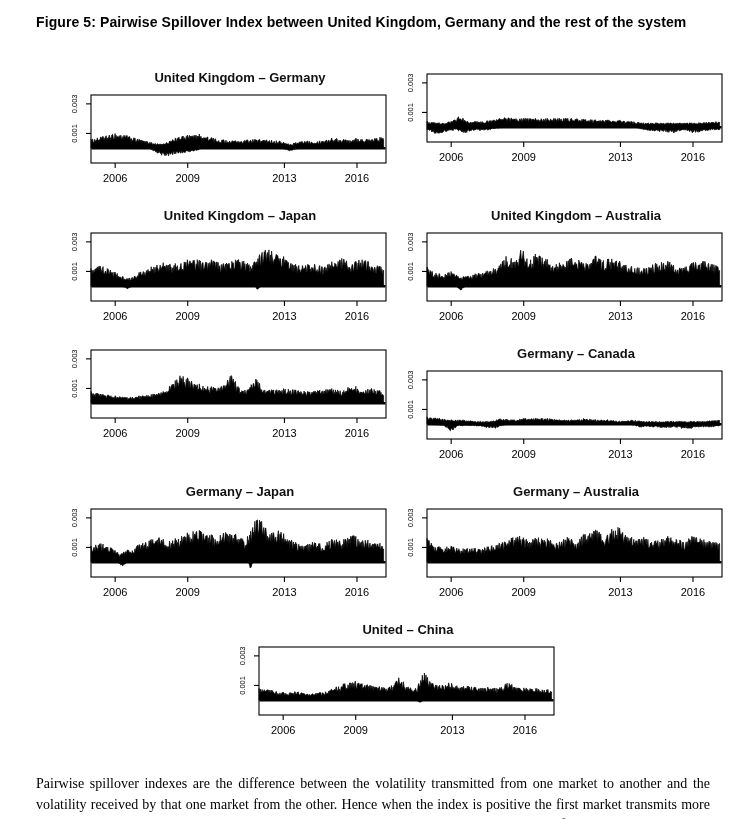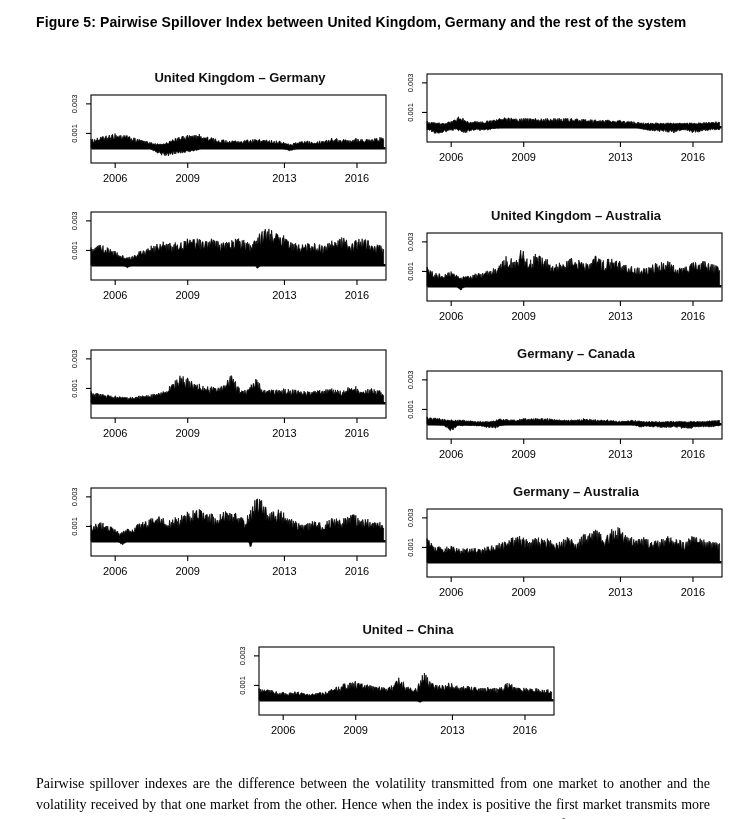--- a/index.html
+++ b/index.html
@@ -53,20 +53,21 @@
           <line x1="126.72131147540946" x2="126.72131147540946" y1="72" y2="77" stroke="#000000" stroke-width="1.1"></line>
           <text x="126.72131147540946" y="91" text-anchor="middle" font-family="&quot;Liberation Sans&quot;,sans-serif" font-size="11" fill="#000000">2009</text>
           <line x1="223.44262295081893" x2="223.44262295081893" y1="72" y2="77" stroke="#000000" stroke-width="1.1"></line>
           <text x="223.44262295081893" y="91" text-anchor="middle" font-family="&quot;Liberation Sans&quot;,sans-serif" font-size="11" fill="#000000">2013</text>
           <line x1="295.98360655737605" x2="295.98360655737605" y1="72" y2="77" stroke="#000000" stroke-width="1.1"></line>
           <text x="295.98360655737605" y="91" text-anchor="middle" font-family="&quot;Liberation Sans&quot;,sans-serif" font-size="11" fill="#000000">2016</text>
         </svg>
   </div>
 
   <div class="panel">
+    <div class="panel-title">United Kingdom – Japan</div>
     <svg class="panel-svg" viewBox="0 0 336 108">
           <path d="M30.00,39.48L30.52,45.39L31.05,41.38L31.57,46.09L32.09,41.03L32.62,44.62L33.14,42.89L33.66,41.20L34.19,40.01L34.71,42.44L35.23,39.02L35.76,42.89L36.28,37.85L36.80,39.27L37.33,41.24L37.85,37.34L38.37,39.57L38.90,36.95L39.42,37.51L39.94,40.16L40.47,41.82L40.99,43.83L41.51,40.38L42.04,37.61L42.56,44.87L43.09,44.59L43.61,45.31L44.13,42.36L44.66,42.22L45.18,43.96L45.70,46.49L46.23,39.54L46.75,40.87L47.27,40.39L47.80,44.91L48.32,45.27L48.84,42.82L49.37,41.10L49.89,44.83L50.41,43.47L50.94,44.34L51.46,43.57L51.98,46.75L52.51,48.41L53.03,43.00L53.55,46.87L54.08,43.13L54.60,45.79L55.12,45.69L55.65,49.33L56.17,44.38L56.69,49.43L57.22,47.08L57.74,48.83L58.26,49.20L58.79,47.69L59.31,49.57L59.83,48.14L60.36,49.68L60.88,50.24L61.40,47.66L61.93,47.23L62.45,49.80L62.97,51.60L63.50,50.08L64.02,50.20L64.54,50.76L65.07,50.90L65.59,49.79L66.11,49.73L66.64,50.69L67.16,49.34L67.68,52.10L68.21,50.72L68.73,48.95L69.26,51.24L69.78,51.59L70.30,50.54L70.83,48.65L71.35,48.34L71.87,50.90L72.40,50.01L72.92,49.01L73.44,47.17L73.97,48.12L74.49,47.80L75.01,49.89L75.54,48.59L76.06,48.24L76.58,46.73L77.11,48.31L77.63,45.34L78.15,43.27L78.68,46.13L79.20,44.65L79.72,42.87L80.25,45.96L80.77,46.35L81.29,46.07L81.82,44.20L82.34,42.50L82.86,45.91L83.39,46.85L83.91,43.36L84.43,47.25L84.96,45.51L85.48,41.62L86.00,44.13L86.53,41.76L87.05,40.48L87.57,42.70L88.10,42.09L88.62,44.09L89.14,42.25L89.67,43.68L90.19,37.75L90.71,44.10L91.24,40.37L91.76,40.29L92.28,44.43L92.81,37.97L93.33,39.22L93.86,44.62L94.38,42.02L94.90,38.30L95.43,39.69L95.95,35.96L96.47,39.49L97.00,39.46L97.52,42.73L98.04,41.79L98.57,40.11L99.09,36.18L99.61,37.63L100.14,41.77L100.66,38.93L101.18,37.60L101.71,37.64L102.23,33.66L102.75,38.50L103.28,37.86L103.80,36.99L104.32,37.75L104.85,40.51L105.37,35.91L105.89,42.92L106.42,36.84L106.94,36.72L107.46,36.04L107.99,43.17L108.51,35.81L109.03,34.93L109.56,38.35L110.08,37.98L110.60,42.73L111.13,44.00L111.65,38.80L112.17,42.59L112.70,38.12L113.22,36.28L113.74,43.06L114.27,34.42L114.79,38.97L115.31,37.84L115.84,43.25L116.36,36.62L116.88,40.37L117.41,41.99L117.93,41.72L118.46,40.32L118.98,39.49L119.50,36.53L120.03,34.44L120.55,40.52L121.07,41.51L121.60,40.02L122.12,41.66L122.64,41.10L123.17,32.97L123.69,34.03L124.21,37.62L124.74,33.15L125.26,40.06L125.78,36.31L126.31,30.74L126.83,33.24L127.35,38.27L127.88,35.40L128.40,34.19L128.92,31.79L129.45,33.26L129.97,35.03L130.49,34.37L131.02,33.79L131.54,36.23L132.06,31.53L132.59,32.09L133.11,31.24L133.63,33.18L134.16,40.97L134.68,40.98L135.20,35.27L135.73,37.24L136.25,30.63L136.77,34.97L137.30,40.33L137.82,32.38L138.34,31.21L138.87,40.45L139.39,31.93L139.91,41.95L140.44,38.63L140.96,34.73L141.48,33.76L142.01,33.64L142.53,41.65L143.05,39.70L143.58,38.77L144.10,35.99L144.63,33.26L145.15,36.56L145.67,33.28L146.20,37.73L146.72,41.95L147.24,34.24L147.77,38.23L148.29,38.27L148.81,33.42L149.34,37.17L149.86,34.95L150.38,30.69L150.91,32.12L151.43,33.52L151.95,37.38L152.48,31.89L153.00,32.48L153.52,33.21L154.05,33.18L154.57,40.48L155.09,35.23L155.62,32.88L156.14,41.32L156.66,33.42L157.19,33.55L157.71,40.33L158.23,38.36L158.76,36.77L159.28,43.15L159.80,42.43L160.33,35.42L160.85,41.22L161.37,38.46L161.90,35.54L162.42,34.48L162.94,36.31L163.47,39.27L163.99,39.18L164.51,35.02L165.04,43.03L165.56,33.99L166.08,38.28L166.61,35.21L167.13,36.73L167.65,34.44L168.18,34.30L168.70,38.52L169.23,40.60L169.75,39.44L170.27,42.32L170.80,32.31L171.32,33.89L171.84,34.58L172.37,33.79L172.89,40.94L173.41,39.56L173.94,38.43L174.46,30.80L174.98,34.78L175.51,32.89L176.03,31.71L176.55,31.17L177.08,33.91L177.60,30.49L178.12,36.45L178.65,32.99L179.17,33.94L179.69,40.15L180.22,40.33L180.74,37.27L181.26,32.39L181.79,38.48L182.31,36.53L182.83,31.94L183.36,39.94L183.88,34.64L184.40,41.35L184.93,41.52L185.45,35.34L185.97,38.99L186.50,34.16L187.02,36.61L187.54,36.97L188.07,35.61L188.59,41.37L189.11,44.05L189.64,37.40L190.16,40.42L190.68,39.62L191.21,41.89L191.73,36.22L192.25,37.53L192.78,33.89L193.30,32.70L193.82,33.05L194.35,34.05L194.87,37.72L195.40,32.81L195.92,36.40L196.44,34.83L196.97,29.58L197.49,38.41L198.01,28.13L198.54,25.58L199.06,36.32L199.58,35.96L200.11,27.71L200.63,25.84L201.15,23.43L201.68,35.74L202.20,32.50L202.72,30.06L203.25,22.79L203.77,25.66L204.29,21.03L204.82,27.40L205.34,33.60L205.86,25.84L206.39,23.49L206.91,30.28L207.43,25.21L207.96,20.89L208.48,30.35L209.00,33.59L209.53,25.93L210.05,35.82L210.57,22.09L211.10,27.61L211.62,30.81L212.14,34.85L212.67,32.67L213.19,30.29L213.71,30.74L214.24,29.91L214.76,27.41L215.28,25.36L215.81,26.21L216.33,26.38L216.85,26.73L217.38,32.36L217.90,29.19L218.42,31.26L218.95,33.41L219.47,29.62L220.00,36.23L220.52,37.46L221.04,38.23L221.57,29.79L222.09,38.12L222.61,27.40L223.14,32.17L223.66,35.42L224.18,30.79L224.71,35.58L225.23,31.46L225.75,31.57L226.28,32.74L226.80,35.32L227.32,33.34L227.85,39.89L228.37,39.45L228.89,40.62L229.42,35.81L229.94,34.31L230.46,36.32L230.99,43.39L231.51,35.49L232.03,43.44L232.56,37.83L233.08,36.07L233.60,43.01L234.13,36.02L234.65,35.28L235.17,44.01L235.70,37.44L236.22,40.20L236.74,44.63L237.27,39.40L237.79,36.41L238.31,42.69L238.84,40.54L239.36,44.36L239.88,42.96L240.41,40.64L240.93,40.40L241.45,36.55L241.98,38.69L242.50,40.61L243.02,40.11L243.55,39.39L244.07,38.84L244.60,36.54L245.12,38.43L245.64,42.95L246.17,42.38L246.69,35.33L247.21,36.46L247.74,35.86L248.26,36.36L248.78,39.56L249.31,39.95L249.83,43.75L250.35,41.28L250.88,38.21L251.40,41.03L251.92,38.84L252.45,41.23L252.97,42.60L253.49,35.18L254.02,36.36L254.54,42.76L255.06,42.09L255.59,42.63L256.11,40.53L256.63,44.57L257.16,42.45L257.68,41.90L258.20,37.56L258.73,36.44L259.25,43.18L259.77,44.61L260.30,39.82L260.82,37.47L261.34,38.51L261.87,45.88L262.39,43.68L262.91,39.51L263.44,38.71L263.96,37.75L264.48,43.63L265.01,38.73L265.53,41.13L266.05,42.94L266.58,35.79L267.10,35.82L267.62,41.67L268.15,34.92L268.67,40.31L269.19,39.24L269.72,36.45L270.24,40.00L270.77,32.72L271.29,36.88L271.81,37.02L272.34,38.90L272.86,37.83L273.38,38.11L273.91,34.03L274.43,36.45L274.95,35.07L275.48,38.68L276.00,37.30L276.52,40.36L277.05,32.41L277.57,38.95L278.09,33.85L278.62,31.09L279.14,31.09L279.66,35.37L280.19,41.14L280.71,29.40L281.23,33.61L281.76,40.03L282.28,33.54L282.80,29.94L283.33,32.91L283.85,36.80L284.37,33.65L284.90,37.96L285.42,31.83L285.94,36.23L286.47,38.71L286.99,41.35L287.51,38.57L288.04,39.14L288.56,38.21L289.08,39.57L289.61,41.43L290.13,43.42L290.65,37.95L291.18,35.40L291.70,35.73L292.22,43.57L292.75,40.83L293.27,37.42L293.79,33.21L294.32,33.58L294.84,32.22L295.37,33.88L295.89,40.74L296.41,40.49L296.94,34.21L297.46,35.43L297.98,30.96L298.51,38.85L299.03,36.54L299.55,33.77L300.08,39.14L300.60,37.48L301.12,30.71L301.65,37.28L302.17,37.65L302.69,34.91L303.22,32.35L303.74,35.05L304.26,31.42L304.79,32.80L305.31,41.57L305.83,40.49L306.36,34.39L306.88,32.28L307.40,32.79L307.93,42.42L308.45,37.61L308.97,41.56L309.50,42.21L310.02,38.72L310.54,37.89L311.07,37.88L311.59,39.25L312.11,39.87L312.64,44.30L313.16,41.22L313.68,38.09L314.21,39.50L314.73,43.86L315.25,44.48L315.78,39.07L316.30,36.66L316.82,37.57L317.35,41.58L317.87,37.59L318.39,37.90L318.92,37.10L319.44,45.38L319.96,37.83L320.49,43.85L321.01,40.36L321.54,45.87L322.06,43.29L322.58,41.16L322.58,57.22L322.06,57.22L321.54,57.22L321.01,57.22L320.49,57.22L319.96,57.22L319.44,57.22L318.92,57.22L318.39,57.22L317.87,57.22L317.35,57.22L316.82,57.22L316.30,57.22L315.78,57.22L315.25,57.22L314.73,57.22L314.21,57.22L313.68,57.22L313.16,57.22L312.64,57.22L312.11,57.22L311.59,57.22L311.07,57.22L310.54,57.22L310.02,57.22L309.50,57.22L308.97,57.22L308.45,57.22L307.93,57.22L307.40,57.22L306.88,57.22L306.36,57.22L305.83,57.22L305.31,57.22L304.79,57.22L304.26,57.22L303.74,57.22L303.22,57.22L302.69,57.22L302.17,57.22L301.65,57.22L301.12,57.22L300.60,57.22L300.08,57.22L299.55,57.22L299.03,57.22L298.51,57.22L297.98,57.22L297.46,57.22L296.94,57.22L296.41,57.22L295.89,57.22L295.37,57.22L294.84,57.22L294.32,57.22L293.79,57.22L293.27,57.22L292.75,57.22L292.22,57.22L291.70,57.22L291.18,57.22L290.65,57.22L290.13,57.22L289.61,57.22L289.08,57.22L288.56,57.22L288.04,57.22L287.51,57.22L286.99,57.22L286.47,57.22L285.94,57.22L285.42,57.22L284.90,57.22L284.37,57.22L283.85,57.22L283.33,57.22L282.80,57.22L282.28,57.22L281.76,57.22L281.23,57.22L280.71,57.22L280.19,57.22L279.66,57.22L279.14,57.22L278.62,57.22L278.09,57.22L277.57,57.22L277.05,57.22L276.52,57.22L276.00,57.22L275.48,57.22L274.95,57.22L274.43,57.22L273.91,57.22L273.38,57.22L272.86,57.22L272.34,57.22L271.81,57.22L271.29,57.22L270.77,57.22L270.24,57.22L269.72,57.22L269.19,57.22L268.67,57.22L268.15,57.22L267.62,57.22L267.10,57.22L266.58,57.22L266.05,57.22L265.53,57.22L265.01,57.22L264.48,57.22L263.96,57.22L263.44,57.22L262.91,57.22L262.39,57.22L261.87,57.22L261.34,57.22L260.82,57.22L260.30,57.22L259.77,57.22L259.25,57.22L258.73,57.22L258.20,57.22L257.68,57.22L257.16,57.22L256.63,57.22L256.11,57.22L255.59,57.22L255.06,57.22L254.54,57.22L254.02,57.22L253.49,57.22L252.97,57.22L252.45,57.22L251.92,57.22L251.40,57.22L250.88,57.22L250.35,57.22L249.83,57.22L249.31,57.22L248.78,57.22L248.26,57.22L247.74,57.22L247.21,57.22L246.69,57.22L246.17,57.22L245.64,57.22L245.12,57.22L244.60,57.22L244.07,57.22L243.55,57.22L243.02,57.22L242.50,57.22L241.98,57.22L241.45,57.22L240.93,57.22L240.41,57.22L239.88,57.22L239.36,57.22L238.84,57.22L238.31,57.22L237.79,57.22L237.27,57.22L236.74,57.22L236.22,57.22L235.70,57.22L235.17,57.22L234.65,57.22L234.13,57.22L233.60,57.22L233.08,57.22L232.56,57.22L232.03,57.22L231.51,57.22L230.99,57.22L230.46,57.22L229.94,57.22L229.42,57.22L228.89,57.22L228.37,57.22L227.85,57.22L227.32,57.22L226.80,57.22L226.28,57.22L225.75,57.22L225.23,57.22L224.71,57.22L224.18,57.22L223.66,57.22L223.14,57.22L222.61,57.22L222.09,57.22L221.57,57.22L221.04,57.22L220.52,57.22L220.00,57.22L219.47,57.22L218.95,57.22L218.42,57.22L217.90,57.22L217.38,57.22L216.85,57.22L216.33,57.22L215.81,57.22L215.28,57.22L214.76,57.22L214.24,57.22L213.71,57.22L213.19,57.22L212.67,57.22L212.14,57.22L211.62,57.22L211.10,57.22L210.57,57.22L210.05,57.22L209.53,57.22L209.00,57.22L208.48,57.22L207.96,57.22L207.43,57.22L206.91,57.22L206.39,57.22L205.86,57.22L205.34,57.22L204.82,57.22L204.29,57.22L203.77,57.22L203.25,57.22L202.72,57.22L202.20,57.22L201.68,57.22L201.15,57.22L200.63,57.22L200.11,57.22L199.58,57.22L199.06,57.50L198.54,58.62L198.01,59.03L197.49,59.19L196.97,60.08L196.44,60.07L195.92,60.06L195.40,59.14L194.87,57.77L194.35,57.22L193.82,57.22L193.30,57.22L192.78,57.22L192.25,57.22L191.73,57.22L191.21,57.22L190.68,57.22L190.16,57.22L189.64,57.22L189.11,57.22L188.59,57.22L188.07,57.22L187.54,57.22L187.02,57.22L186.50,57.22L185.97,57.22L185.45,57.22L184.93,57.22L184.40,57.22L183.88,57.22L183.36,57.22L182.83,57.22L182.31,57.22L181.79,57.22L181.26,57.22L180.74,57.22L180.22,57.22L179.69,57.22L179.17,57.22L178.65,57.22L178.12,57.22L177.60,57.22L177.08,57.22L176.55,57.22L176.03,57.22L175.51,57.22L174.98,57.22L174.46,57.22L173.94,57.22L173.41,57.22L172.89,57.22L172.37,57.22L171.84,57.22L171.32,57.22L170.80,57.22L170.27,57.22L169.75,57.22L169.23,57.22L168.70,57.22L168.18,57.22L167.65,57.22L167.13,57.22L166.61,57.22L166.08,57.22L165.56,57.22L165.04,57.22L164.51,57.22L163.99,57.22L163.47,57.22L162.94,57.22L162.42,57.22L161.90,57.22L161.37,57.22L160.85,57.22L160.33,57.22L159.80,57.22L159.28,57.22L158.76,57.22L158.23,57.22L157.71,57.22L157.19,57.22L156.66,57.22L156.14,57.22L155.62,57.22L155.09,57.22L154.57,57.22L154.05,57.22L153.52,57.22L153.00,57.22L152.48,57.22L151.95,57.22L151.43,57.22L150.91,57.22L150.38,57.22L149.86,57.22L149.34,57.22L148.81,57.22L148.29,57.22L147.77,57.22L147.24,57.22L146.72,57.22L146.20,57.22L145.67,57.22L145.15,57.22L144.63,57.22L144.10,57.22L143.58,57.22L143.05,57.22L142.53,57.22L142.01,57.22L141.48,57.22L140.96,57.22L140.44,57.22L139.91,57.22L139.39,57.22L138.87,57.22L138.34,57.22L137.82,57.22L137.30,57.22L136.77,57.22L136.25,57.22L135.73,57.22L135.20,57.22L134.68,57.22L134.16,57.22L133.63,57.22L133.11,57.22L132.59,57.22L132.06,57.22L131.54,57.22L131.02,57.22L130.49,57.22L129.97,57.22L129.45,57.22L128.92,57.22L128.40,57.22L127.88,57.22L127.35,57.22L126.83,57.22L126.31,57.22L125.78,57.22L125.26,57.22L124.74,57.22L124.21,57.22L123.69,57.22L123.17,57.22L122.64,57.22L122.12,57.22L121.60,57.22L121.07,57.22L120.55,57.22L120.03,57.22L119.50,57.22L118.98,57.22L118.46,57.22L117.93,57.22L117.41,57.22L116.88,57.22L116.36,57.22L115.84,57.22L115.31,57.22L114.79,57.22L114.27,57.22L113.74,57.22L113.22,57.22L112.70,57.22L112.17,57.22L111.65,57.22L111.13,57.22L110.60,57.22L110.08,57.22L109.56,57.22L109.03,57.22L108.51,57.22L107.99,57.22L107.46,57.22L106.94,57.22L106.42,57.22L105.89,57.22L105.37,57.22L104.85,57.22L104.32,57.22L103.80,57.22L103.28,57.22L102.75,57.22L102.23,57.22L101.71,57.22L101.18,57.22L100.66,57.22L100.14,57.22L99.61,57.22L99.09,57.22L98.57,57.22L98.04,57.22L97.52,57.22L97.00,57.22L96.47,57.22L95.95,57.22L95.43,57.22L94.90,57.22L94.38,57.22L93.86,57.22L93.33,57.22L92.81,57.22L92.28,57.22L91.76,57.22L91.24,57.22L90.71,57.22L90.19,57.22L89.67,57.22L89.14,57.22L88.62,57.22L88.10,57.22L87.57,57.22L87.05,57.22L86.53,57.22L86.00,57.22L85.48,57.22L84.96,57.22L84.43,57.22L83.91,57.22L83.39,57.22L82.86,57.22L82.34,57.22L81.82,57.22L81.29,57.22L80.77,57.22L80.25,57.22L79.72,57.22L79.20,57.22L78.68,57.22L78.15,57.22L77.63,57.22L77.11,57.22L76.58,57.22L76.06,57.22L75.54,57.22L75.01,57.22L74.49,57.22L73.97,57.22L73.44,57.22L72.92,57.22L72.40,57.22L71.87,57.22L71.35,57.22L70.83,57.30L70.30,57.63L69.78,57.80L69.26,58.26L68.73,58.47L68.21,58.32L67.68,58.73L67.16,59.22L66.64,59.55L66.11,59.92L65.59,58.73L65.07,58.77L64.54,58.32L64.02,58.25L63.50,58.05L62.97,58.11L62.45,57.75L61.93,57.40L61.40,57.22L60.88,57.22L60.36,57.22L59.83,57.22L59.31,57.22L58.79,57.22L58.26,57.22L57.74,57.22L57.22,57.22L56.69,57.22L56.17,57.22L55.65,57.22L55.12,57.22L54.60,57.22L54.08,57.22L53.55,57.22L53.03,57.22L52.51,57.22L51.98,57.22L51.46,57.22L50.94,57.22L50.41,57.22L49.89,57.22L49.37,57.22L48.84,57.22L48.32,57.22L47.80,57.22L47.27,57.22L46.75,57.22L46.23,57.22L45.70,57.22L45.18,57.22L44.66,57.22L44.13,57.22L43.61,57.22L43.09,57.22L42.56,57.22L42.04,57.22L41.51,57.22L40.99,57.22L40.47,57.22L39.94,57.22L39.42,57.22L38.90,57.22L38.37,57.22L37.85,57.22L37.33,57.22L36.80,57.22L36.28,57.22L35.76,57.22L35.23,57.22L34.71,57.22L34.19,57.22L33.66,57.22L33.14,57.22L32.62,57.22L32.09,57.22L31.57,57.22L31.05,57.22L30.52,57.22L30.00,57.22Z" fill="#000000" stroke="#000000" stroke-width="0.7"></path>
           <line x1="30.5" x2="324.5" y1="57.21739130434783" y2="57.21739130434783" stroke="#000000" stroke-width="2.4"></line>
           <rect x="30" y="4" width="295" height="68" fill="none" stroke="#000000" stroke-width="1.1"></rect>
           <line x1="25" x2="30" y1="42.43478260869565" y2="42.43478260869565" stroke="#000000" stroke-width="1.1"></line>
           <text x="14" y="44.43478260869565" text-anchor="middle" transform="rotate(-90 14 42.43478260869565)" font-family="&quot;Liberation Sans&quot;,sans-serif" font-size="7.5" fill="#000000">0.001</text>
           <line x1="25" x2="30" y1="12.869565217391298" y2="12.869565217391298" stroke="#000000" stroke-width="1.1"></line>
           <text x="14" y="14.869565217391298" text-anchor="middle" transform="rotate(-90 14 12.869565217391298)" font-family="&quot;Liberation Sans&quot;,sans-serif" font-size="7.5" fill="#000000">0.003</text>
           <line x1="54.180327868852366" x2="54.180327868852366" y1="72" y2="77" stroke="#000000" stroke-width="1.1"></line>
           <text x="54.180327868852366" y="91" text-anchor="middle" font-family="&quot;Liberation Sans&quot;,sans-serif" font-size="11" fill="#000000">2006</text>
@@ -135,20 +136,21 @@
           <line x1="126.72131147540946" x2="126.72131147540946" y1="72" y2="77" stroke="#000000" stroke-width="1.1"></line>
           <text x="126.72131147540946" y="91" text-anchor="middle" font-family="&quot;Liberation Sans&quot;,sans-serif" font-size="11" fill="#000000">2009</text>
           <line x1="223.44262295081893" x2="223.44262295081893" y1="72" y2="77" stroke="#000000" stroke-width="1.1"></line>
           <text x="223.44262295081893" y="91" text-anchor="middle" font-family="&quot;Liberation Sans&quot;,sans-serif" font-size="11" fill="#000000">2013</text>
           <line x1="295.98360655737605" x2="295.98360655737605" y1="72" y2="77" stroke="#000000" stroke-width="1.1"></line>
           <text x="295.98360655737605" y="91" text-anchor="middle" font-family="&quot;Liberation Sans&quot;,sans-serif" font-size="11" fill="#000000">2016</text>
         </svg>
   </div>
 
   <div class="panel">
+    <div class="panel-title">Germany – Japan</div>
     <svg class="panel-svg" viewBox="0 0 336 108">
           <path d="M30.00,40.96L30.52,44.45L31.05,46.52L31.57,46.95L32.09,45.46L32.62,42.67L33.14,42.26L33.66,44.68L34.19,46.34L34.71,39.87L35.23,42.37L35.76,42.48L36.28,43.57L36.80,46.21L37.33,40.20L37.85,46.33L38.37,39.41L38.90,38.71L39.42,43.81L39.94,38.65L40.47,44.75L40.99,45.58L41.51,41.32L42.04,39.08L42.56,46.74L43.09,43.10L43.61,44.51L44.13,43.13L44.66,42.49L45.18,45.32L45.70,42.05L46.23,47.58L46.75,41.96L47.27,46.22L47.80,46.22L48.32,46.99L48.84,46.82L49.37,42.79L49.89,42.98L50.41,43.16L50.94,43.48L51.46,45.30L51.98,44.65L52.51,46.96L53.03,48.16L53.55,45.66L54.08,45.33L54.60,47.65L55.12,48.85L55.65,47.61L56.17,48.59L56.69,47.26L57.22,51.05L57.74,49.21L58.26,50.95L58.79,51.65L59.31,49.86L59.83,49.48L60.36,49.88L60.88,48.26L61.40,49.61L61.93,49.11L62.45,47.26L62.97,46.94L63.50,50.70L64.02,47.64L64.54,46.84L65.07,46.43L65.59,49.81L66.11,45.09L66.64,45.22L67.16,45.53L67.68,45.31L68.21,49.38L68.73,46.87L69.26,47.08L69.78,47.63L70.30,48.78L70.83,47.93L71.35,45.66L71.87,47.65L72.40,47.73L72.92,47.91L73.44,47.39L73.97,43.76L74.49,47.07L75.01,43.84L75.54,41.47L76.06,41.40L76.58,40.36L77.11,40.33L77.63,44.91L78.15,39.57L78.68,39.99L79.20,43.04L79.72,45.43L80.25,40.19L80.77,41.44L81.29,40.33L81.82,38.14L82.34,44.86L82.86,41.29L83.39,39.92L83.91,42.49L84.43,37.55L84.96,37.64L85.48,44.30L86.00,43.66L86.53,41.37L87.05,41.74L87.57,43.73L88.10,35.84L88.62,42.69L89.14,35.64L89.67,34.99L90.19,34.38L90.71,40.65L91.24,35.79L91.76,34.55L92.28,40.45L92.81,38.21L93.33,39.25L93.86,39.06L94.38,36.58L94.90,38.17L95.43,36.09L95.95,35.77L96.47,34.83L97.00,40.67L97.52,33.39L98.04,32.53L98.57,34.33L99.09,38.81L99.61,39.52L100.14,36.64L100.66,35.04L101.18,40.32L101.71,36.48L102.23,34.16L102.75,37.53L103.28,43.50L103.80,39.91L104.32,43.39L104.85,40.46L105.37,43.79L105.89,41.42L106.42,43.73L106.94,41.37L107.46,41.85L107.99,44.97L108.51,36.19L109.03,38.53L109.56,43.71L110.08,42.80L110.60,38.26L111.13,41.91L111.65,35.62L112.17,40.25L112.70,38.94L113.22,43.62L113.74,37.28L114.27,33.36L114.79,37.08L115.31,35.29L115.84,39.17L116.36,37.42L116.88,41.60L117.41,34.00L117.93,42.38L118.46,41.40L118.98,39.15L119.50,35.96L120.03,40.66L120.55,31.16L121.07,33.04L121.60,39.20L122.12,34.73L122.64,31.91L123.17,32.74L123.69,31.37L124.21,39.05L124.74,32.07L125.26,39.78L125.78,34.10L126.31,27.84L126.83,30.34L127.35,37.26L127.88,29.62L128.40,39.12L128.92,32.45L129.45,38.41L129.97,36.68L130.49,33.80L131.02,35.51L131.54,38.16L132.06,26.39L132.59,39.02L133.11,31.76L133.63,28.91L134.16,31.10L134.68,29.55L135.20,26.64L135.73,26.45L136.25,35.55L136.77,33.75L137.30,34.15L137.82,36.45L138.34,25.29L138.87,28.56L139.39,26.04L139.91,27.16L140.44,27.11L140.96,30.03L141.48,38.75L142.01,29.43L142.53,28.74L143.05,35.32L143.58,34.97L144.10,34.12L144.63,31.27L145.15,30.58L145.67,30.89L146.20,30.49L146.72,39.50L147.24,32.61L147.77,39.02L148.29,36.18L148.81,30.24L149.34,36.01L149.86,38.96L150.38,29.63L150.91,32.92L151.43,30.19L151.95,41.38L152.48,32.77L153.00,40.52L153.52,40.85L154.05,34.30L154.57,36.73L155.09,38.03L155.62,41.19L156.14,35.97L156.66,37.97L157.19,40.07L157.71,38.65L158.23,36.24L158.76,39.79L159.28,30.10L159.80,38.43L160.33,35.31L160.85,35.75L161.37,32.57L161.90,31.78L162.42,28.00L162.94,37.02L163.47,36.91L163.99,32.65L164.51,27.43L165.04,31.49L165.56,28.70L166.08,37.27L166.61,29.54L167.13,33.35L167.65,31.27L168.18,39.66L168.70,28.96L169.23,29.73L169.75,37.15L170.27,30.86L170.80,29.96L171.32,34.11L171.84,37.79L172.37,33.19L172.89,39.94L173.41,30.03L173.94,31.10L174.46,28.94L174.98,30.73L175.51,37.39L176.03,35.14L176.55,38.14L177.08,33.94L177.60,39.77L178.12,37.45L178.65,34.42L179.17,38.82L179.69,33.50L180.22,37.32L180.74,33.36L181.26,35.82L181.79,34.44L182.31,36.79L182.83,36.65L183.36,42.62L183.88,43.65L184.40,40.44L184.93,43.28L185.45,39.68L185.97,41.63L186.50,31.31L187.02,35.48L187.54,35.25L188.07,38.96L188.59,30.14L189.11,34.09L189.64,26.22L190.16,36.79L190.68,32.83L191.21,26.25L191.73,22.45L192.25,29.36L192.78,27.26L193.30,31.54L193.82,16.35L194.35,27.92L194.87,25.87L195.40,15.35L195.92,21.36L196.44,14.77L196.97,27.70L197.49,28.19L198.01,24.30L198.54,15.19L199.06,21.46L199.58,16.85L200.11,28.11L200.63,16.25L201.15,25.13L201.68,29.51L202.20,28.78L202.72,22.52L203.25,33.15L203.77,26.46L204.29,23.08L204.82,23.01L205.34,28.44L205.86,37.33L206.39,31.10L206.91,33.26L207.43,37.50L207.96,32.46L208.48,35.27L209.00,29.45L209.53,35.31L210.05,37.37L210.57,28.13L211.10,36.14L211.62,30.63L212.14,27.52L212.67,28.27L213.19,32.54L213.71,35.89L214.24,34.72L214.76,31.92L215.28,37.86L215.81,37.10L216.33,34.44L216.85,29.44L217.38,25.70L217.90,30.39L218.42,38.82L218.95,29.13L219.47,30.48L220.00,27.20L220.52,30.18L221.04,38.94L221.57,33.63L222.09,38.15L222.61,28.62L223.14,34.75L223.66,37.93L224.18,34.14L224.71,37.31L225.23,36.24L225.75,38.60L226.28,34.48L226.80,40.32L227.32,36.66L227.85,36.60L228.37,35.20L228.89,42.66L229.42,36.56L229.94,40.93L230.46,34.97L230.99,36.62L231.51,42.46L232.03,43.49L232.56,36.92L233.08,41.90L233.60,39.18L234.13,42.34L234.65,37.23L235.17,40.45L235.70,38.81L236.22,44.45L236.74,45.68L237.27,44.81L237.79,39.32L238.31,43.33L238.84,41.29L239.36,41.33L239.88,44.29L240.41,43.47L240.93,40.69L241.45,45.57L241.98,41.36L242.50,46.78L243.02,44.34L243.55,41.58L244.07,41.45L244.60,41.36L245.12,40.77L245.64,40.20L246.17,45.99L246.69,39.17L247.21,39.75L247.74,46.37L248.26,46.10L248.78,39.04L249.31,45.74L249.83,40.24L250.35,39.98L250.88,43.76L251.40,37.20L251.92,39.41L252.45,43.22L252.97,41.42L253.49,37.67L254.02,39.55L254.54,37.97L255.06,41.94L255.59,42.67L256.11,42.89L256.63,41.01L257.16,43.83L257.68,38.61L258.20,42.90L258.73,38.44L259.25,41.80L259.77,45.90L260.30,46.58L260.82,44.60L261.34,43.19L261.87,45.68L262.39,45.22L262.91,45.02L263.44,46.02L263.96,45.10L264.48,40.67L265.01,41.44L265.53,42.38L266.05,37.15L266.58,41.49L267.10,40.14L267.62,41.99L268.15,36.07L268.67,43.54L269.19,44.25L269.72,42.69L270.24,35.56L270.77,34.20L271.29,35.02L271.81,36.87L272.34,38.82L272.86,40.22L273.38,35.37L273.91,42.39L274.43,40.30L274.95,37.28L275.48,34.60L276.00,39.94L276.52,36.89L277.05,37.88L277.57,43.93L278.09,36.25L278.62,35.83L279.14,39.01L279.66,41.38L280.19,40.56L280.71,43.95L281.23,43.03L281.76,39.25L282.28,42.49L282.80,34.23L283.33,42.01L283.85,34.93L284.37,34.05L284.90,35.10L285.42,36.78L285.94,41.99L286.47,33.17L286.99,33.49L287.51,35.29L288.04,39.51L288.56,34.06L289.08,40.76L289.61,31.27L290.13,35.40L290.65,32.68L291.18,30.83L291.70,31.11L292.22,31.71L292.75,30.45L293.27,40.41L293.79,31.23L294.32,37.00L294.84,31.39L295.37,41.96L295.89,42.01L296.41,41.19L296.94,34.12L297.46,42.49L297.98,36.27L298.51,38.97L299.03,40.64L299.55,37.64L300.08,42.54L300.60,36.76L301.12,44.10L301.65,35.47L302.17,37.64L302.69,40.57L303.22,42.67L303.74,41.68L304.26,35.26L304.79,37.54L305.31,43.00L305.83,38.50L306.36,38.81L306.88,35.04L307.40,42.31L307.93,43.44L308.45,41.15L308.97,38.06L309.50,42.16L310.02,41.68L310.54,41.47L311.07,39.55L311.59,39.16L312.11,44.49L312.64,39.15L313.16,41.29L313.68,38.42L314.21,42.40L314.73,38.84L315.25,41.11L315.78,42.94L316.30,39.86L316.82,38.82L317.35,41.85L317.87,42.07L318.39,44.38L318.92,38.13L319.44,44.96L319.96,43.29L320.49,41.69L321.01,41.05L321.54,42.06L322.06,45.34L322.58,44.08L322.58,57.22L322.06,57.22L321.54,57.22L321.01,57.22L320.49,57.22L319.96,57.22L319.44,57.22L318.92,57.22L318.39,57.22L317.87,57.22L317.35,57.22L316.82,57.22L316.30,57.22L315.78,57.22L315.25,57.22L314.73,57.22L314.21,57.22L313.68,57.22L313.16,57.22L312.64,57.22L312.11,57.22L311.59,57.22L311.07,57.22L310.54,57.22L310.02,57.22L309.50,57.22L308.97,57.22L308.45,57.22L307.93,57.22L307.40,57.22L306.88,57.22L306.36,57.22L305.83,57.22L305.31,57.22L304.79,57.22L304.26,57.22L303.74,57.22L303.22,57.22L302.69,57.22L302.17,57.22L301.65,57.22L301.12,57.22L300.60,57.22L300.08,57.22L299.55,57.22L299.03,57.22L298.51,57.22L297.98,57.22L297.46,57.22L296.94,57.22L296.41,57.22L295.89,57.22L295.37,57.22L294.84,57.22L294.32,57.22L293.79,57.22L293.27,57.22L292.75,57.22L292.22,57.22L291.70,57.22L291.18,57.22L290.65,57.22L290.13,57.22L289.61,57.22L289.08,57.22L288.56,57.22L288.04,57.22L287.51,57.22L286.99,57.22L286.47,57.22L285.94,57.22L285.42,57.22L284.90,57.22L284.37,57.22L283.85,57.22L283.33,57.22L282.80,57.22L282.28,57.22L281.76,57.22L281.23,57.22L280.71,57.22L280.19,57.22L279.66,57.22L279.14,57.22L278.62,57.22L278.09,57.22L277.57,57.22L277.05,57.22L276.52,57.22L276.00,57.22L275.48,57.22L274.95,57.22L274.43,57.22L273.91,57.22L273.38,57.22L272.86,57.22L272.34,57.22L271.81,57.22L271.29,57.22L270.77,57.22L270.24,57.22L269.72,57.22L269.19,57.22L268.67,57.22L268.15,57.22L267.62,57.22L267.10,57.22L266.58,57.22L266.05,57.22L265.53,57.22L265.01,57.22L264.48,57.22L263.96,57.22L263.44,57.22L262.91,57.22L262.39,57.22L261.87,57.22L261.34,57.22L260.82,57.22L260.30,57.22L259.77,57.22L259.25,57.22L258.73,57.22L258.20,57.22L257.68,57.22L257.16,57.22L256.63,57.22L256.11,57.22L255.59,57.22L255.06,57.22L254.54,57.22L254.02,57.22L253.49,57.22L252.97,57.22L252.45,57.22L251.92,57.22L251.40,57.22L250.88,57.22L250.35,57.22L249.83,57.22L249.31,57.22L248.78,57.22L248.26,57.22L247.74,57.22L247.21,57.22L246.69,57.22L246.17,57.22L245.64,57.22L245.12,57.22L244.60,57.22L244.07,57.22L243.55,57.22L243.02,57.22L242.50,57.22L241.98,57.22L241.45,57.22L240.93,57.22L240.41,57.22L239.88,57.22L239.36,57.22L238.84,57.22L238.31,57.22L237.79,57.22L237.27,57.22L236.74,57.22L236.22,57.22L235.70,57.22L235.17,57.22L234.65,57.22L234.13,57.22L233.60,57.22L233.08,57.22L232.56,57.22L232.03,57.22L231.51,57.22L230.99,57.22L230.46,57.22L229.94,57.22L229.42,57.22L228.89,57.22L228.37,57.22L227.85,57.22L227.32,57.22L226.80,57.22L226.28,57.22L225.75,57.22L225.23,57.22L224.71,57.22L224.18,57.22L223.66,57.22L223.14,57.22L222.61,57.22L222.09,57.22L221.57,57.22L221.04,57.22L220.52,57.22L220.00,57.22L219.47,57.22L218.95,57.22L218.42,57.22L217.90,57.22L217.38,57.22L216.85,57.22L216.33,57.22L215.81,57.22L215.28,57.22L214.76,57.22L214.24,57.22L213.71,57.22L213.19,57.22L212.67,57.22L212.14,57.22L211.62,57.22L211.10,57.22L210.57,57.22L210.05,57.22L209.53,57.22L209.00,57.22L208.48,57.22L207.96,57.22L207.43,57.22L206.91,57.22L206.39,57.22L205.86,57.22L205.34,57.22L204.82,57.22L204.29,57.22L203.77,57.22L203.25,57.22L202.72,57.22L202.20,57.22L201.68,57.22L201.15,57.22L200.63,57.22L200.11,57.22L199.58,57.22L199.06,57.22L198.54,57.22L198.01,57.22L197.49,57.22L196.97,57.22L196.44,57.22L195.92,57.22L195.40,57.22L194.87,57.22L194.35,57.22L193.82,57.22L193.30,57.22L192.78,57.22L192.25,57.22L191.73,57.83L191.21,58.71L190.68,59.67L190.16,62.21L189.64,62.17L189.11,62.83L188.59,60.16L188.07,58.69L187.54,57.76L187.02,57.22L186.50,57.22L185.97,57.22L185.45,57.22L184.93,57.22L184.40,57.22L183.88,57.22L183.36,57.22L182.83,57.22L182.31,57.22L181.79,57.22L181.26,57.22L180.74,57.22L180.22,57.22L179.69,57.22L179.17,57.22L178.65,57.22L178.12,57.22L177.60,57.22L177.08,57.22L176.55,57.22L176.03,57.22L175.51,57.22L174.98,57.22L174.46,57.22L173.94,57.22L173.41,57.22L172.89,57.22L172.37,57.22L171.84,57.22L171.32,57.22L170.80,57.22L170.27,57.22L169.75,57.22L169.23,57.22L168.70,57.22L168.18,57.22L167.65,57.22L167.13,57.22L166.61,57.22L166.08,57.22L165.56,57.22L165.04,57.22L164.51,57.22L163.99,57.22L163.47,57.22L162.94,57.22L162.42,57.22L161.90,57.22L161.37,57.22L160.85,57.22L160.33,57.22L159.80,57.22L159.28,57.22L158.76,57.22L158.23,57.22L157.71,57.22L157.19,57.22L156.66,57.22L156.14,57.22L155.62,57.22L155.09,57.22L154.57,57.22L154.05,57.22L153.52,57.22L153.00,57.22L152.48,57.22L151.95,57.22L151.43,57.22L150.91,57.22L150.38,57.22L149.86,57.22L149.34,57.22L148.81,57.22L148.29,57.22L147.77,57.22L147.24,57.22L146.72,57.22L146.20,57.22L145.67,57.22L145.15,57.22L144.63,57.22L144.10,57.22L143.58,57.22L143.05,57.22L142.53,57.22L142.01,57.22L141.48,57.22L140.96,57.22L140.44,57.22L139.91,57.22L139.39,57.22L138.87,57.22L138.34,57.22L137.82,57.22L137.30,57.22L136.77,57.22L136.25,57.22L135.73,57.22L135.20,57.22L134.68,57.22L134.16,57.22L133.63,57.22L133.11,57.22L132.59,57.22L132.06,57.22L131.54,57.22L131.02,57.22L130.49,57.22L129.97,57.22L129.45,57.22L128.92,57.22L128.40,57.22L127.88,57.22L127.35,57.22L126.83,57.22L126.31,57.22L125.78,57.22L125.26,57.22L124.74,57.22L124.21,57.22L123.69,57.22L123.17,57.22L122.64,57.22L122.12,57.22L121.60,57.22L121.07,57.22L120.55,57.22L120.03,57.22L119.50,57.22L118.98,57.22L118.46,57.22L117.93,57.22L117.41,57.22L116.88,57.22L116.36,57.22L115.84,57.22L115.31,57.22L114.79,57.22L114.27,57.22L113.74,57.22L113.22,57.22L112.70,57.22L112.17,57.22L111.65,57.22L111.13,57.22L110.60,57.22L110.08,57.22L109.56,57.22L109.03,57.22L108.51,57.22L107.99,57.22L107.46,57.22L106.94,57.22L106.42,57.22L105.89,57.22L105.37,57.22L104.85,57.22L104.32,57.22L103.80,57.22L103.28,57.22L102.75,57.22L102.23,57.22L101.71,57.22L101.18,57.22L100.66,57.22L100.14,57.22L99.61,57.22L99.09,57.22L98.57,57.22L98.04,57.22L97.52,57.22L97.00,57.22L96.47,57.22L95.95,57.22L95.43,57.22L94.90,57.22L94.38,57.22L93.86,57.22L93.33,57.22L92.81,57.22L92.28,57.22L91.76,57.22L91.24,57.22L90.71,57.22L90.19,57.22L89.67,57.22L89.14,57.22L88.62,57.22L88.10,57.22L87.57,57.22L87.05,57.22L86.53,57.22L86.00,57.22L85.48,57.22L84.96,57.22L84.43,57.22L83.91,57.22L83.39,57.22L82.86,57.22L82.34,57.22L81.82,57.22L81.29,57.22L80.77,57.22L80.25,57.22L79.72,57.22L79.20,57.22L78.68,57.22L78.15,57.22L77.63,57.22L77.11,57.22L76.58,57.22L76.06,57.22L75.54,57.22L75.01,57.22L74.49,57.22L73.97,57.22L73.44,57.22L72.92,57.22L72.40,57.22L71.87,57.22L71.35,57.22L70.83,57.22L70.30,57.22L69.78,57.22L69.26,57.22L68.73,57.22L68.21,57.22L67.68,57.22L67.16,57.22L66.64,57.22L66.11,57.29L65.59,57.56L65.07,58.08L64.54,58.51L64.02,59.23L63.50,59.04L62.97,59.13L62.45,59.26L61.93,60.74L61.40,60.62L60.88,59.07L60.36,59.71L59.83,60.10L59.31,58.70L58.79,58.55L58.26,58.57L57.74,57.71L57.22,57.53L56.69,57.29L56.17,57.22L55.65,57.22L55.12,57.22L54.60,57.22L54.08,57.22L53.55,57.22L53.03,57.22L52.51,57.22L51.98,57.22L51.46,57.22L50.94,57.22L50.41,57.22L49.89,57.22L49.37,57.22L48.84,57.22L48.32,57.22L47.80,57.22L47.27,57.22L46.75,57.22L46.23,57.22L45.70,57.22L45.18,57.22L44.66,57.22L44.13,57.22L43.61,57.22L43.09,57.22L42.56,57.22L42.04,57.22L41.51,57.22L40.99,57.22L40.47,57.22L39.94,57.22L39.42,57.22L38.90,57.22L38.37,57.22L37.85,57.22L37.33,57.22L36.80,57.22L36.28,57.22L35.76,57.22L35.23,57.22L34.71,57.22L34.19,57.22L33.66,57.22L33.14,57.22L32.62,57.22L32.09,57.22L31.57,57.22L31.05,57.22L30.52,57.22L30.00,57.22Z" fill="#000000" stroke="#000000" stroke-width="0.7"></path>
           <line x1="30.5" x2="324.5" y1="57.21739130434783" y2="57.21739130434783" stroke="#000000" stroke-width="2.4"></line>
           <rect x="30" y="4" width="295" height="68" fill="none" stroke="#000000" stroke-width="1.1"></rect>
           <line x1="25" x2="30" y1="42.43478260869565" y2="42.43478260869565" stroke="#000000" stroke-width="1.1"></line>
           <text x="14" y="44.43478260869565" text-anchor="middle" transform="rotate(-90 14 42.43478260869565)" font-family="&quot;Liberation Sans&quot;,sans-serif" font-size="7.5" fill="#000000">0.001</text>
           <line x1="25" x2="30" y1="12.869565217391298" y2="12.869565217391298" stroke="#000000" stroke-width="1.1"></line>
           <text x="14" y="14.869565217391298" text-anchor="middle" transform="rotate(-90 14 12.869565217391298)" font-family="&quot;Liberation Sans&quot;,sans-serif" font-size="7.5" fill="#000000">0.003</text>
           <line x1="54.180327868852366" x2="54.180327868852366" y1="72" y2="77" stroke="#000000" stroke-width="1.1"></line>
           <text x="54.180327868852366" y="91" text-anchor="middle" font-family="&quot;Liberation Sans&quot;,sans-serif" font-size="11" fill="#000000">2006</text>

